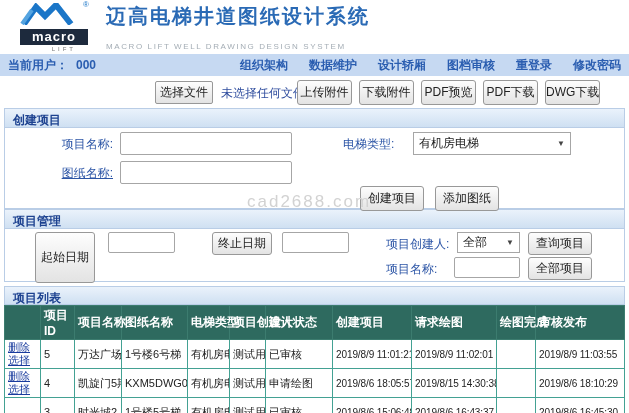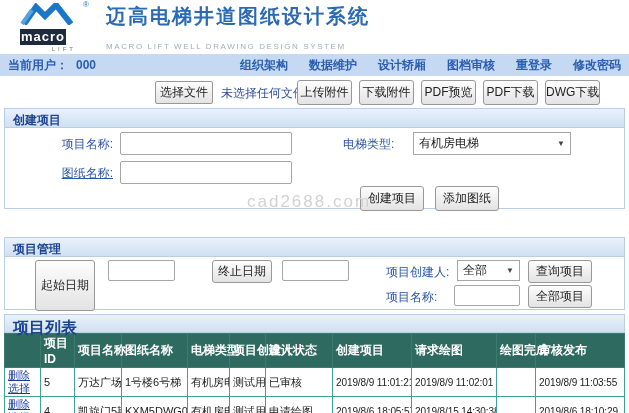--- a/index.html
+++ b/index.html
@@ -5,21 +5,21 @@
   * { margin:0; padding:0; box-sizing:border-box; }
   html,body { width:629px; height:413px; overflow:hidden; background:#fff;
     font-family:"Liberation Sans", sans-serif; }
   .page { position:relative; width:629px; height:413px; background:#fff; }
 
   
   .header { height:54px; display:flex; align-items:center; }
   .logo { margin-left:20px; width:60px; position:relative; }
   .logo .reg { position:absolute; right:-9px; top:-3px; font-size:8px; color:#1b76c8; }
   .brand-box { background:#1d2a3d; color:#fff; font-weight:bold; font-size:13px;
-    letter-spacing:1px; text-align:center; line-height:16px; width:46px; }
+    letter-spacing:1px; text-align:center; line-height:16px; width:68px; }
   .brand-sub { font-size:6px; letter-spacing:3px; color:#777; text-align:right;
     width:56px; margin-top:1px; }
   .titleblock { margin-left:26px; }
   .cn-title { font-size:20px; font-weight:bold; color:#2a6ab5; letter-spacing:2px; }
   .en-subtitle { font-size:8px; color:#a4adb5; letter-spacing:1.6px; margin-top:12px; }
 
   
   .topnav { height:22px; background:#c6d9f2; display:flex; align-items:center;
     font-size:12px; font-weight:bold; color:#2a5db0; padding:0 8px; }
   .topnav .spacer { flex:1; }
@@ -54,37 +54,37 @@
   .create-body { position:relative; height:80px; }
   .create-body .lbl-project { position:absolute; left:0; top:8px; width:108px; text-align:right; }
   .create-body .inp-project { position:absolute; left:115px; top:4px; width:172px; height:23px; }
   .create-body .lbl-type { position:absolute; left:338px; top:8px; }
   .create-body .sel-type { position:absolute; left:408px; top:4px; width:158px; height:23px; }
   .create-body .lbl-drawing { position:absolute; left:0; top:37px; width:108px; text-align:right;text-decoration:underline; }
   .create-body .inp-drawing { position:absolute; left:115px; top:33px; width:172px; height:23px; }
   .create-actions { position:absolute; left:355px; top:58px; display:flex; gap:11px; }
   .create-actions .btn { width:64px; }
 
-  .panel-manage { margin-top:28px; }
+  .panel-manage { margin-top:0; }
   .manage-body { position:relative; height:52px; }
   .manage-body .btn-start { position:absolute; left:30px; top:3px; width:60px; padding:16px 0; }
   .manage-body .inp-start { position:absolute; left:103px; top:3px; width:67px; height:21px; }
   .manage-body .btn-end   { position:absolute; left:207px; top:3px; width:60px; padding:2px 0; }
   .manage-body .inp-end   { position:absolute; left:277px; top:3px; width:67px; height:21px; }
   .manage-body .lbl-creator { position:absolute; left:381px; top:7px; }
   .manage-body .sel-creator { position:absolute; left:452px; top:3px; width:63px; height:21px; }
   .manage-body .btn-query { position:absolute; left:523px; top:3px; width:64px; padding:2px 0; }
   .manage-body .lbl-pname { position:absolute; left:381px; top:32px; }
   .manage-body .inp-pname { position:absolute; left:449px; top:28px; width:66px; height:21px; }
   .manage-body .btn-all { position:absolute; left:523px; top:28px; width:64px; padding:2px 0; }
 
   
   .list-bar { margin:4px 4px 0 4px; border:1px solid #b9cde6;
     background:linear-gradient(#eaf2fb,#cfe0f2); color:#1d4290; font-weight:bold;
-    font-size:16px; padding:3px 8px; height:19px; }
+    font-size:12px; padding:3px 8px; height:19px; }
   .ptable { width:621px; margin:0 4px; border-collapse:collapse; table-layout:fixed; }
   .ptable th { background:#2e6a5f; color:#fff; font-size:12px; font-weight:bold;
     border:1px solid #3c7c6f; padding:1px 3px; text-align:left; height:26px;
     overflow:visible; }
   .ptable th .h { white-space:nowrap; }
   .ptable th.wrap .h { white-space:normal; word-break:break-all; }
   .ptable td { border:1px solid #43a193; padding:1px 3px; color:#222; background:#fff;
     font-size:11px; white-space:nowrap; overflow:hidden; height:29px; }
   .ptable td.dt { font-size:10px; letter-spacing:-0.1px; }
   .ptable td.actions { white-space:normal; line-height:13px; }

